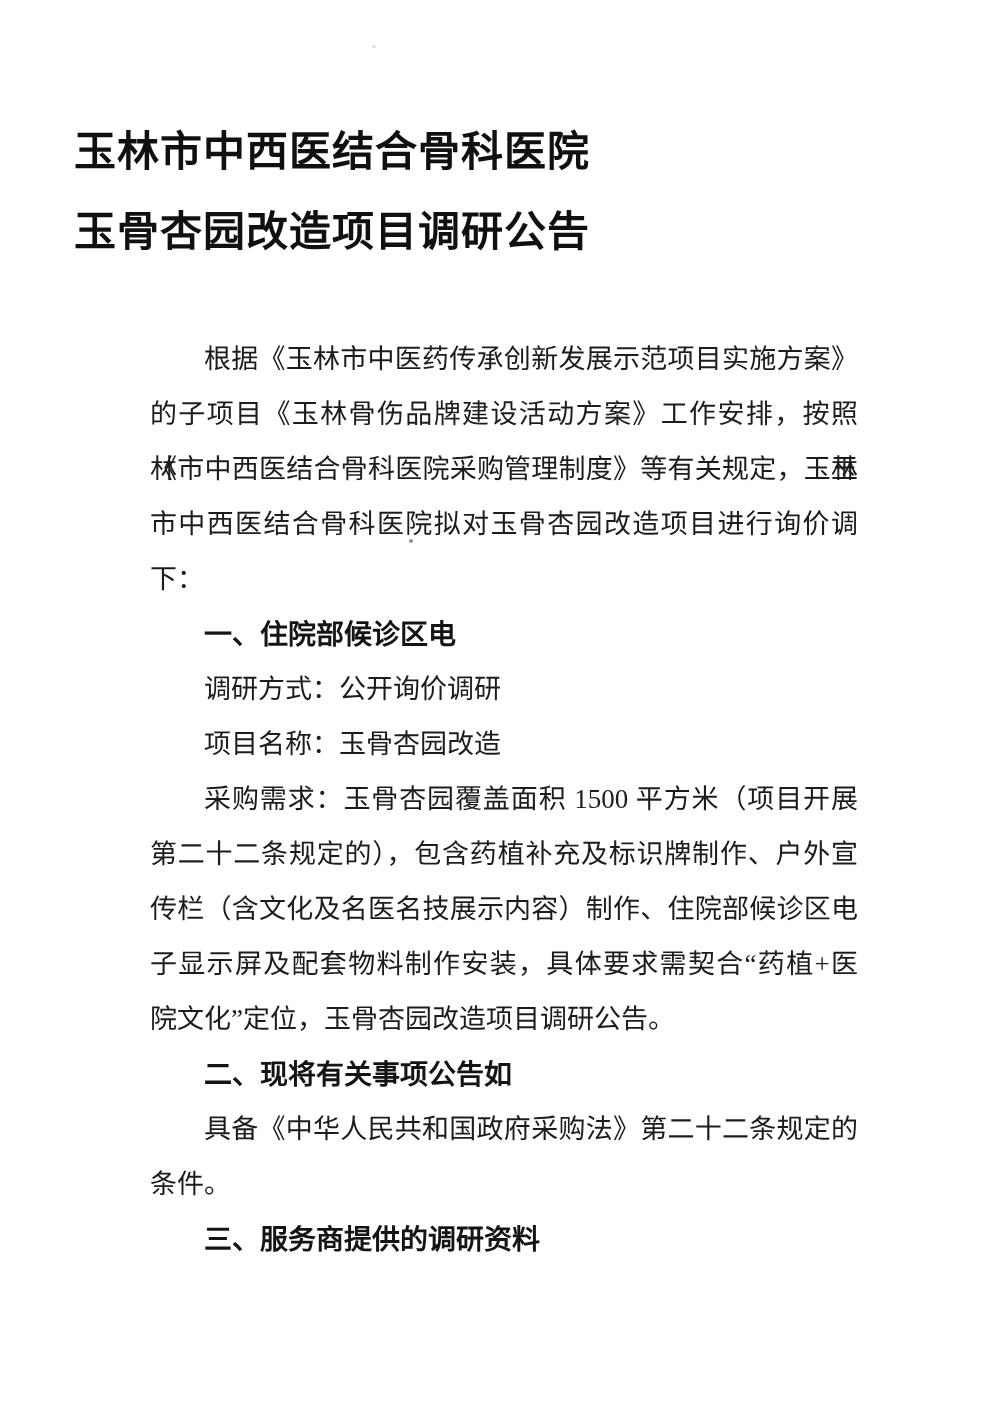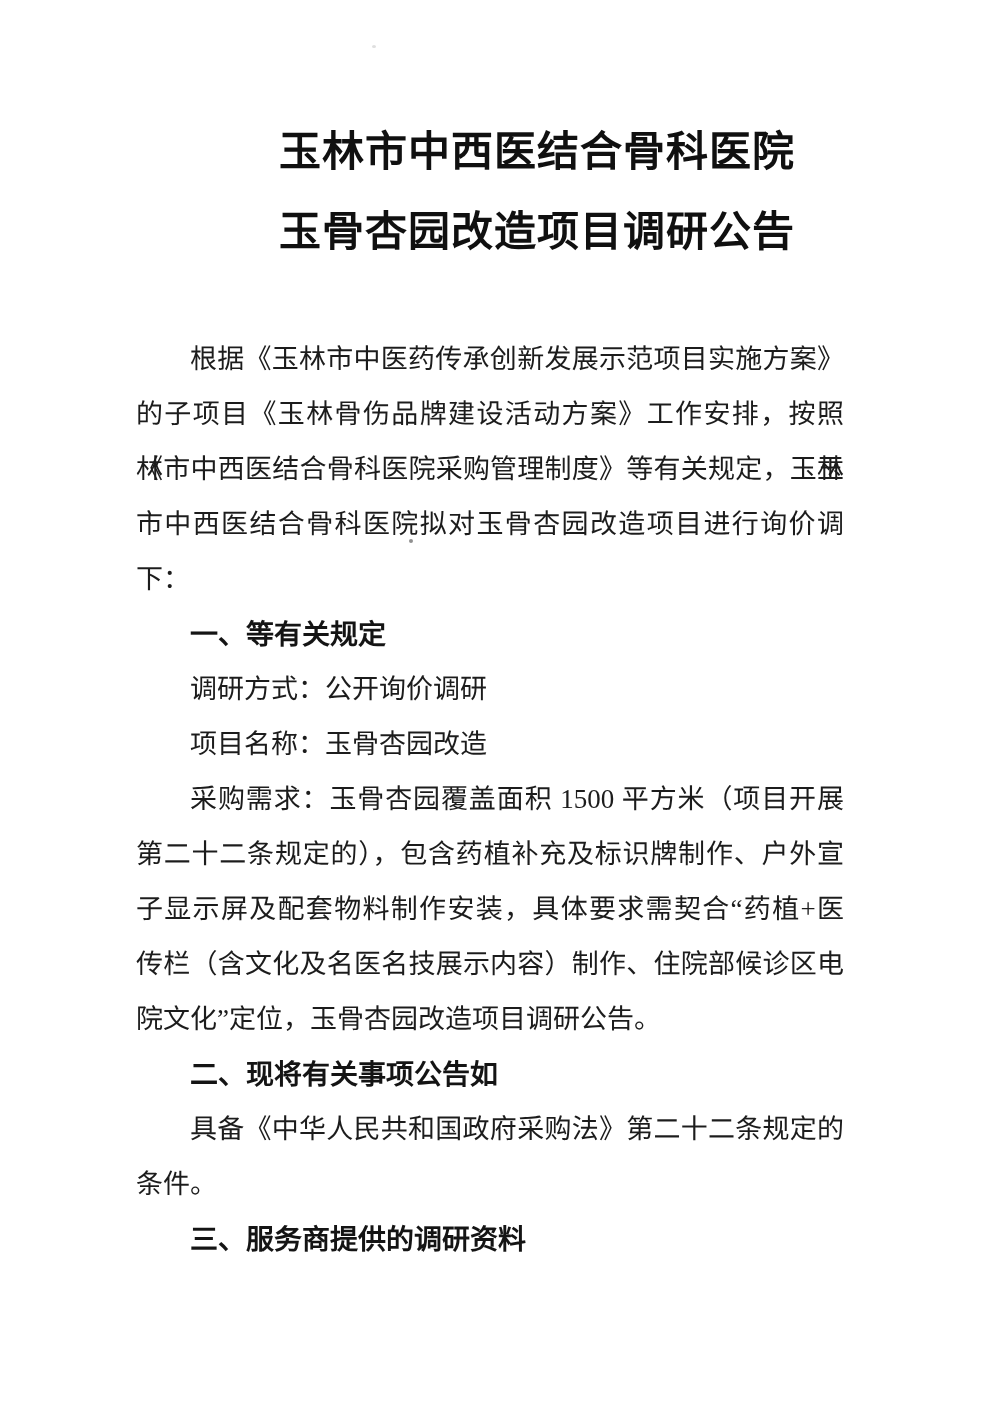--- a/index.html
+++ b/index.html
@@ -17,35 +17,35 @@
     color: #1c1c1c;
   }
   
   .titles {
     position: absolute;
     top: 130px;
     left: 0;
     width: 1000px;
     box-sizing: border-box;
     padding-left: 74px;           
-    text-align: center;
+    text-align: left;
   }
   .title-line {
     height: 80px;
     line-height: 44px;
     font-size: 42px;
     font-weight: 700;
     letter-spacing: 1px;
     color: #101010;
     font-family: "Liberation Serif", "DejaVu Serif", serif;
   }
   
   .content {
     position: absolute;
-    left: 136px;
+    left: 150px;
     top: 332px;
     width: 708px;
     font-size: 27px;
   }
   .line {
     height: 55px;
     line-height: 55px;
     text-align: left;
     color: #1c1c1c;
   }
@@ -84,27 +84,27 @@
     <div class="title-line">玉林市中西医结合骨科医院</div>
     <div class="title-line">玉骨杏园改造项目调研公告</div>
   </div>
 
   <div class="content">
       <div class="line indent fill">根据《玉林市中医药传承创新发展示范项目实施方案》</div>
       <div class="line fill">的子项目《玉林骨伤品牌建设活动方案》工作安排，按照《玉</div>
       <div class="line fill">林市中西医结合骨科医院采购管理制度》等有关规定，玉林</div>
       <div class="line fill">市中西医结合骨科医院拟对玉骨杏园改造项目进行询价调</div>
       <div class="line">下：</div>
-      <div class="line heading indent">一、等有关规定</div>
+      <div class="line heading indent">一、住院部候诊区电</div>
       <div class="line indent">调研方式：公开询价调研</div>
       <div class="line indent">项目名称：玉骨杏园改造</div>
       <div class="line indent fill">采购需求：玉骨杏园覆盖面积 1500 平方米（项目开展</div>
       <div class="line fill">第二十二条规定的），包含药植补充及标识牌制作、户外宣</div>
+      <div class="line fill">传栏（含文化及名医名技展示内容）制作、住院部候诊区电</div>
       <div class="line fill">子显示屏及配套物料制作安装，具体要求需契合“药植+医</div>
-      <div class="line fill">传栏（含文化及名医名技展示内容）制作、住院部候诊区电</div>
       <div class="line">院文化”定位，玉骨杏园改造项目调研公告。</div>
       <div class="line heading indent">二、现将有关事项公告如</div>
       <div class="line indent fill">具备《中华人民共和国政府采购法》第二十二条规定的</div>
       <div class="line">条件。</div>
       <div class="line heading indent">三、服务商提供的调研资料</div>
     </div>
 
 </div>
 
 </body></html>

